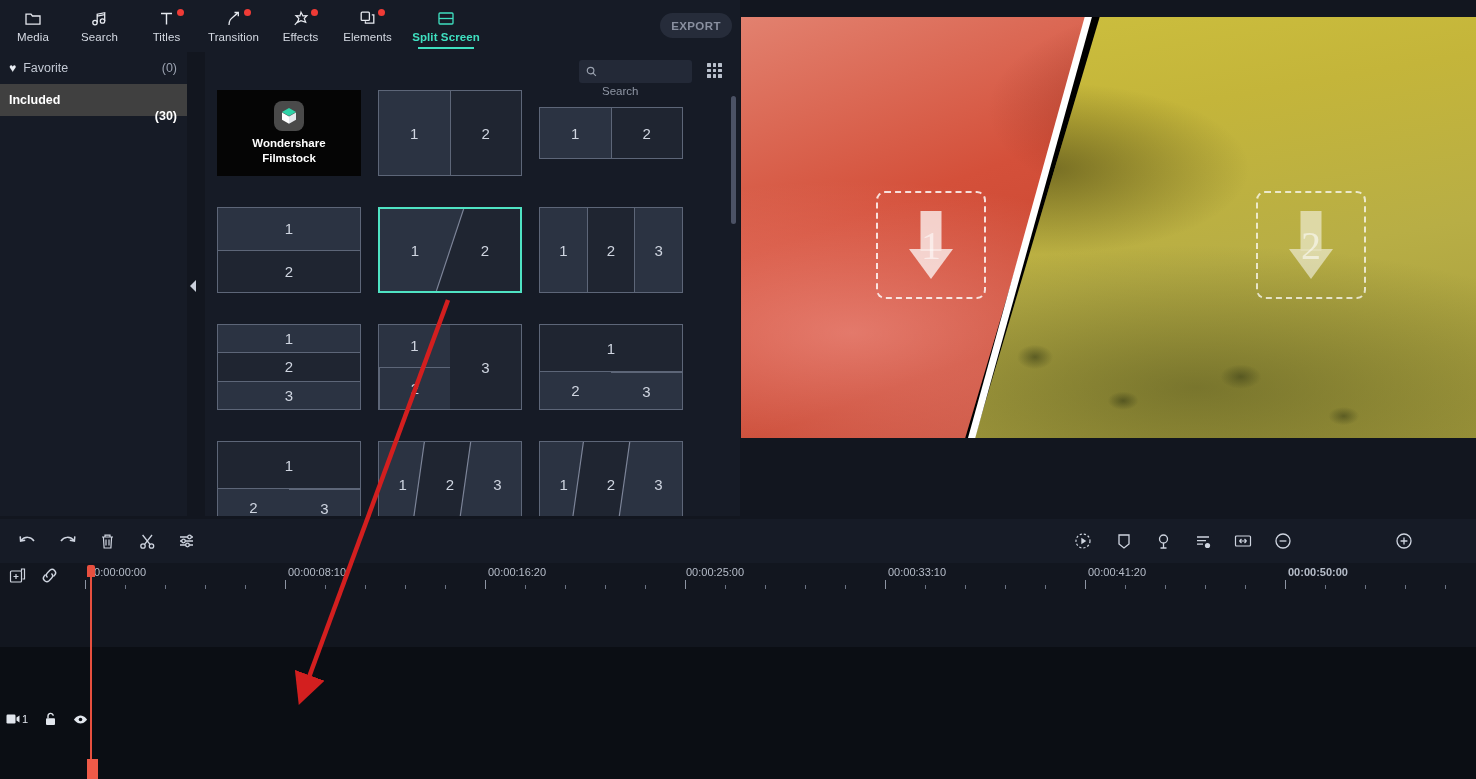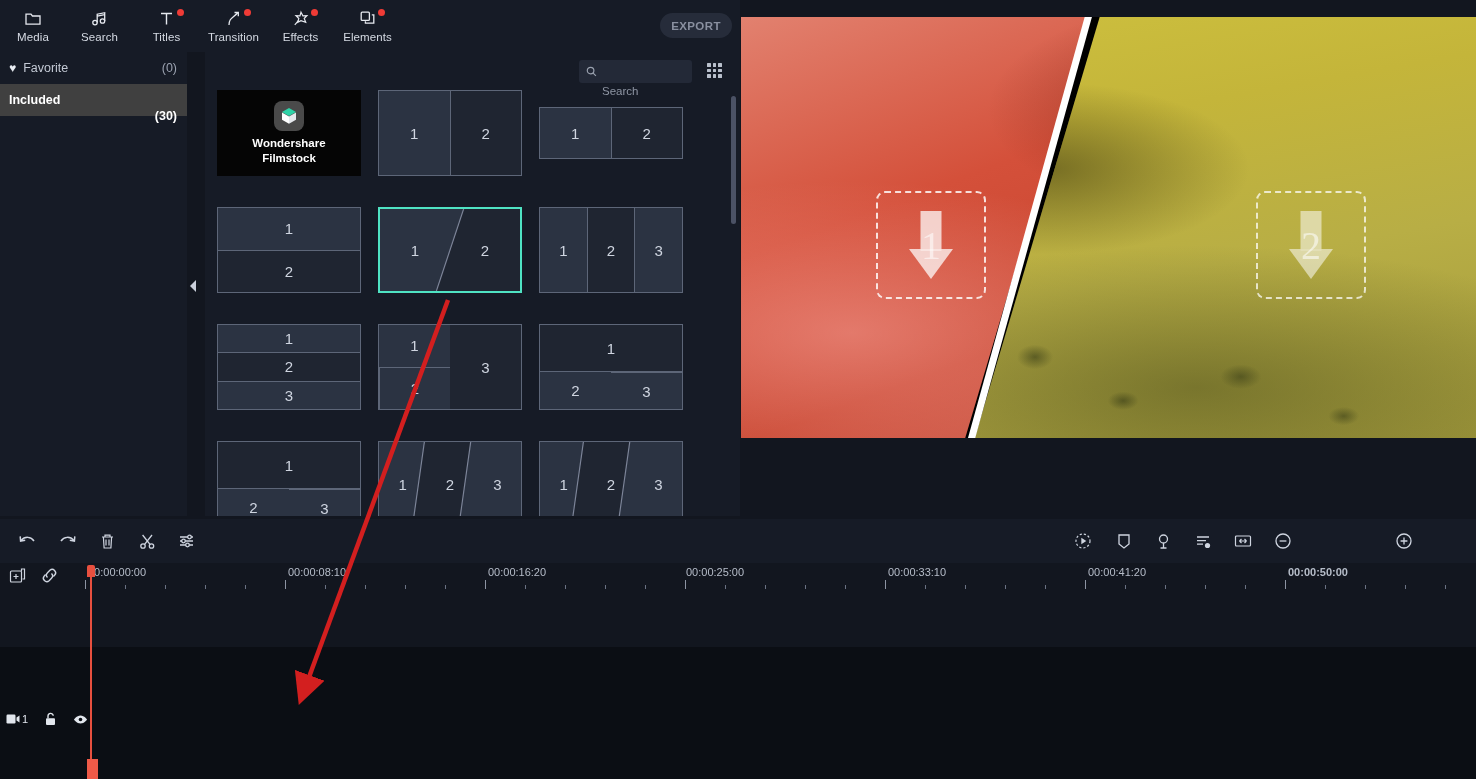--- a/index.html
+++ b/index.html
@@ -388,20 +388,29 @@
       <span class="tb-icon">
         <svg width="17" height="17" viewBox="0 0 17 17" fill="none" stroke="currentColor" stroke-width="1.3">
           <rect x="2.2" y="2.2" width="8.2" height="8.2" rx="1"></rect>
           <path d="M12.8 4.8h2v8.4H6.4v-2"></path>
         </svg>
       </span>
       <span class="tb-dot"></span>
       <span class="tb-label">Elements</span>
     </div>
 
+    <div class="tb-item active" id="tb-split">
+      <span class="tb-icon">
+        <svg width="18" height="15" viewBox="0 0 18 15" fill="none" stroke="currentColor" stroke-width="1.3">
+          <rect x="2" y="2" width="14" height="11" rx="1"></rect>
+            <path d="M2 7.5h14"></path>
+        </svg>
+      </span>
+      <span class="tb-label">Split Screen</span>
+    </div>
 
     <div id="export-btn">EXPORT</div>
   </div>
 
   <div id="sidebar">
     <div class="side-item">
       <span class="heart">♥</span>
       <span class="s-label">Favorite</span>
       <span class="s-count">(0)</span>
     </div>

